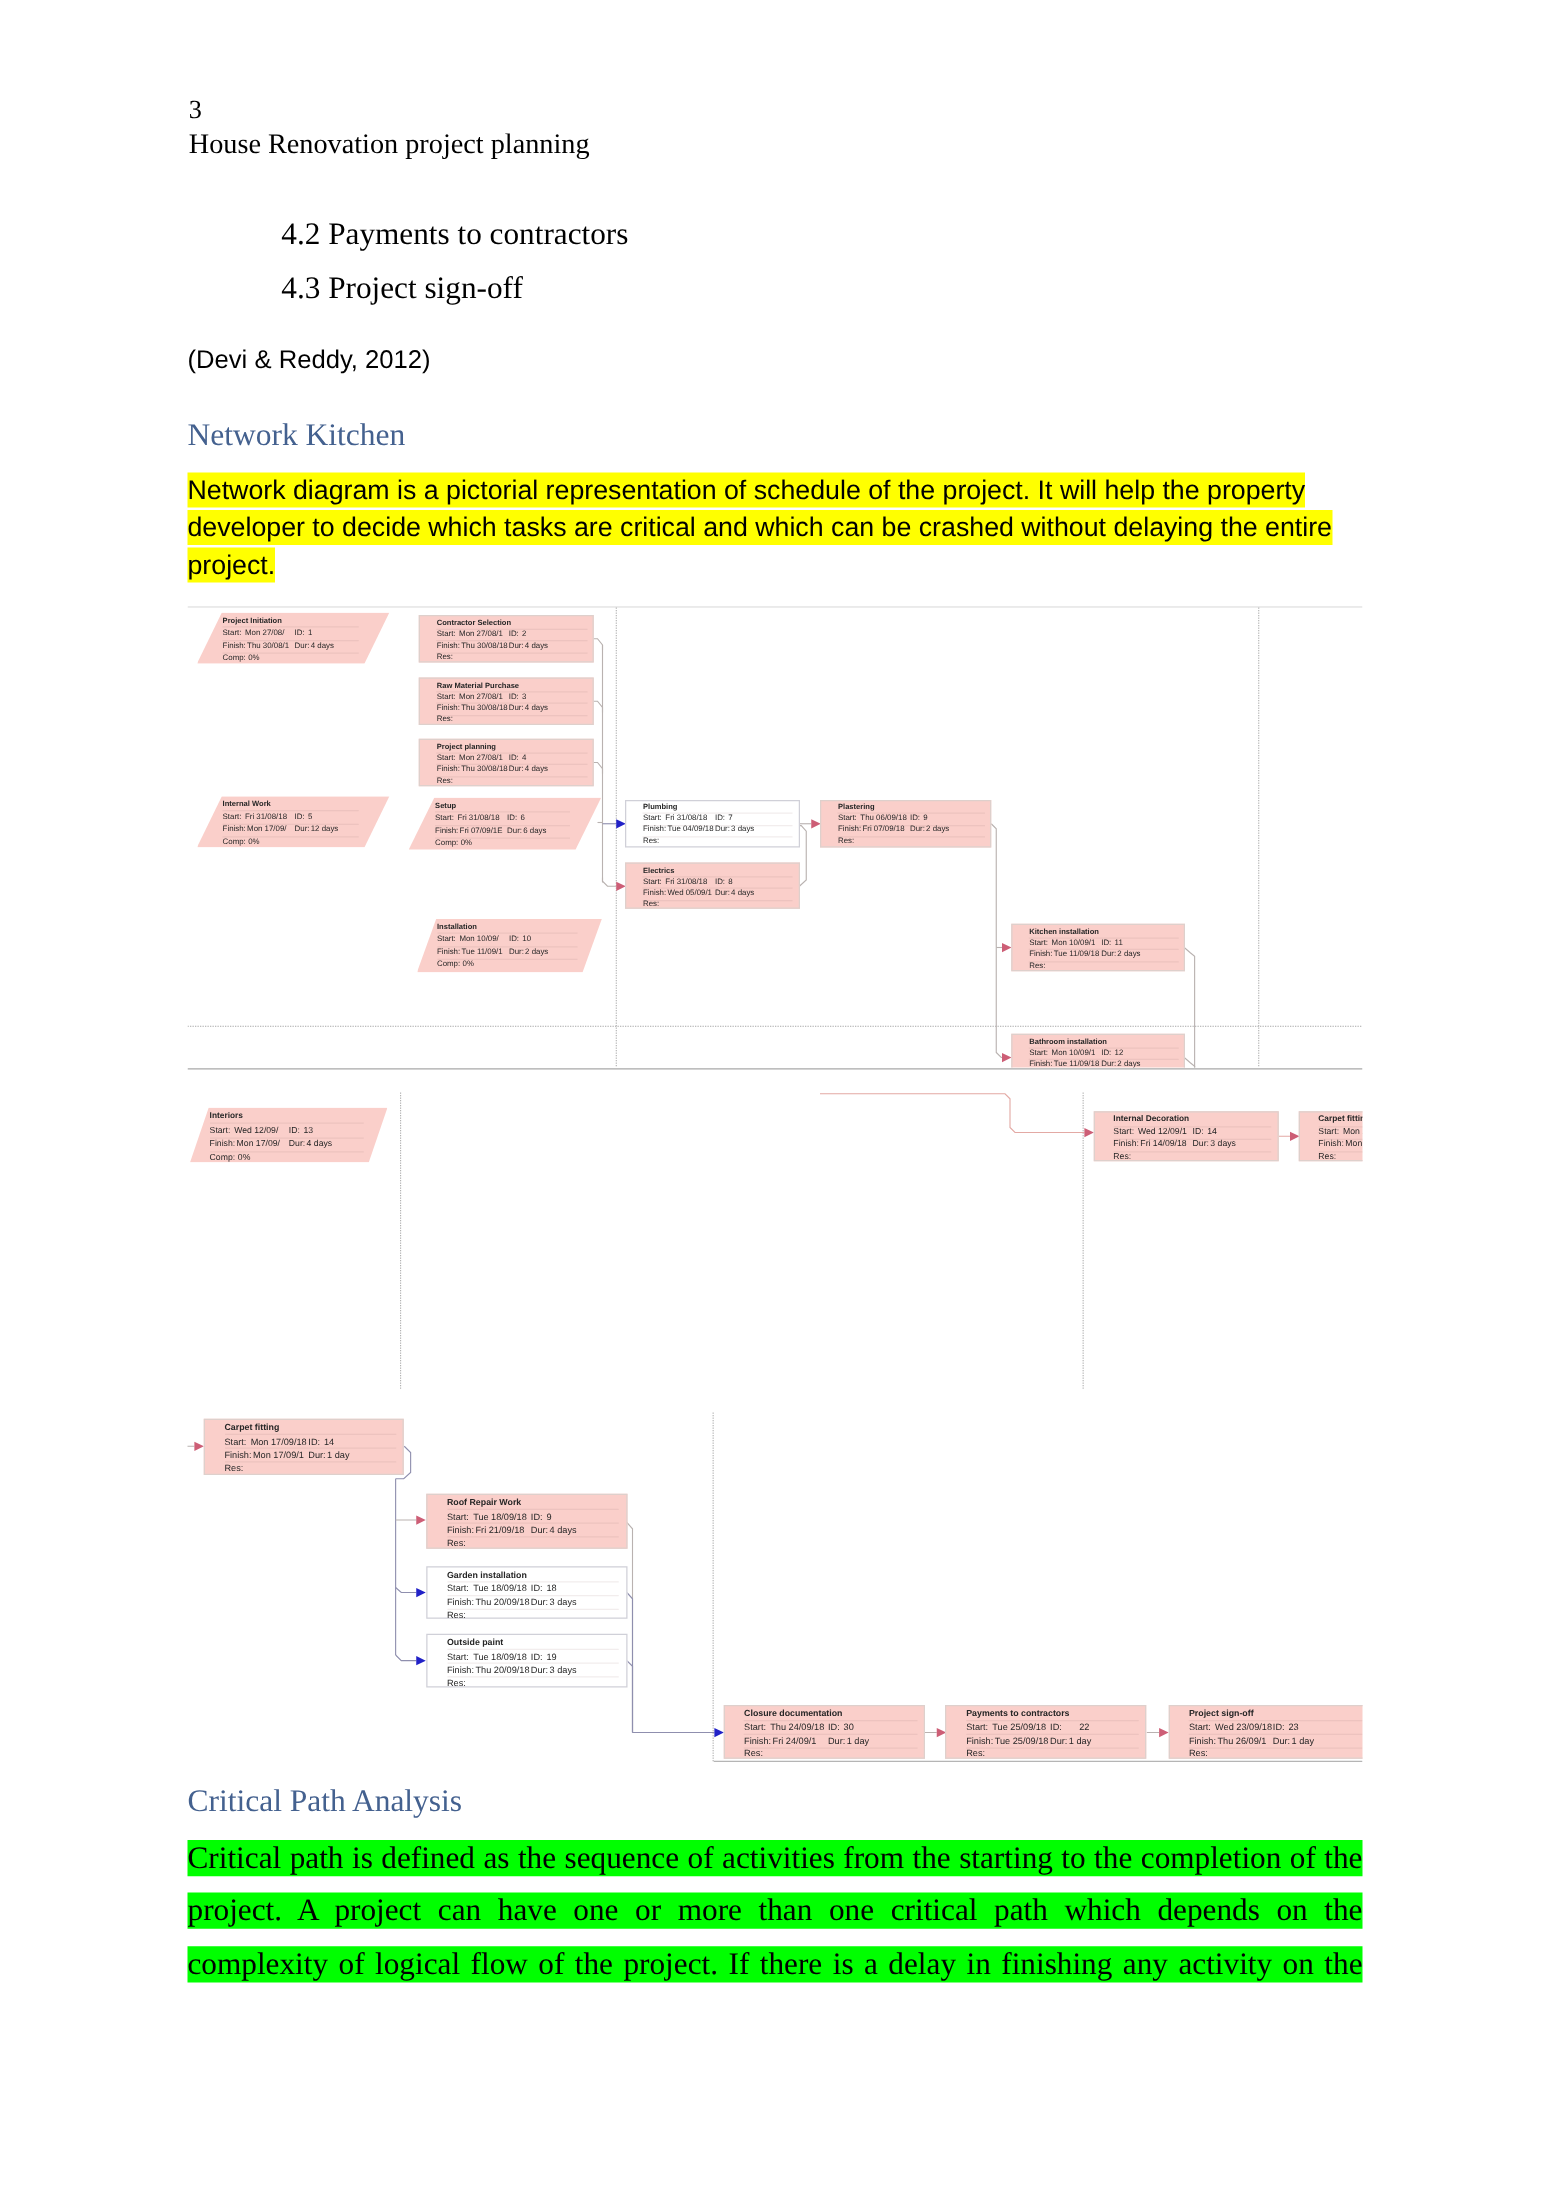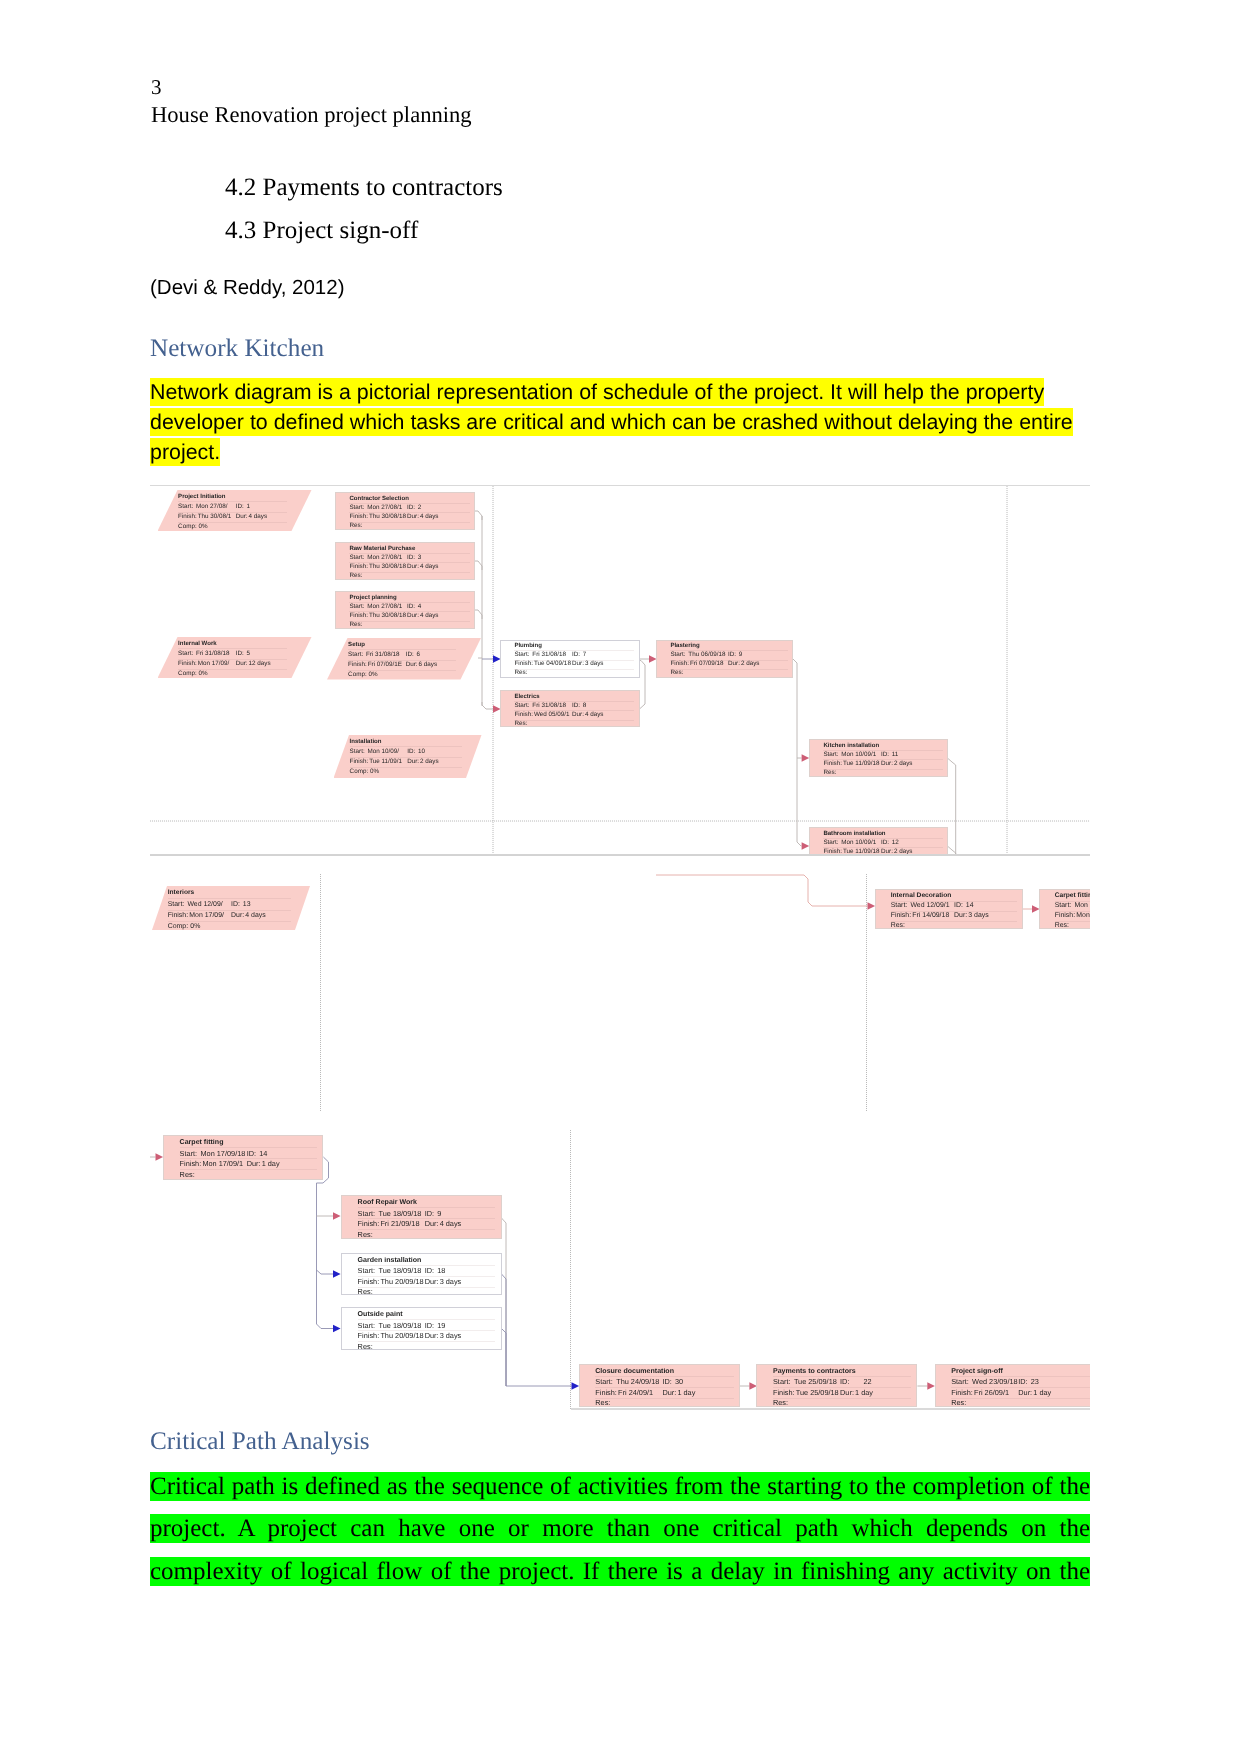--- a/index.html
+++ b/index.html
@@ -30,21 +30,21 @@
 </head>
 <body>
 
 <div class="abs pageno">3</div>
 <div class="abs doctitle">House Renovation project planning</div>
 <div class="abs outline" style="top:174px">4.2 Payments to contractors</div>
 <div class="abs outline" style="top:217px">4.3 Project sign-off</div>
 <div class="abs cite">(Devi &amp; Reddy, 2012)</div>
 
 <div class="abs h2" style="top:334px">Network Kitchen</div>
-<div class="abs para-sans" style="top:377px"><span class="hl" id="hl1" style="background: rgb(255, 255, 0);">Network diagram is a pictorial representation of schedule of the project. It will help the property developer to defined which tasks are critical and which can be crashed without delaying the entire project.</span></div>
+<div class="abs para-sans" style="top:377px"><span class="hl" id="hl1" style="background: rgb(255, 255, 0);">Network diagram is a pictorial representation of schedule of the project. It will help the property developer to decide which tasks are critical and which can be crashed without delaying the entire project.</span></div>
 
 <div class="abs h2" style="top:1427px">Critical Path Analysis</div>
 <div class="abs para-serif" style="top:1466px"><span class="hl" id="hl2" style="background: rgb(0, 255, 0);">Critical path is defined as the sequence of activities from the starting to the completion of the project. A project can have one or more than one critical path which depends on the complexity of logical flow of the project. If there is a delay in finishing any activity on the</span></div>
 <div class="abs" id="nd">
 <div class="band abs" style="left:150px;top:485.0px;width:940px;height:369.0px;">
 <svg class="abs" style="left:-150px;top:-485.0px;overflow:visible" width="1241" height="1754">
         <line x1="150" y1="485.5" x2="1090" y2="485.5" stroke="#d9d9d9" stroke-width="1"></line>
 <line x1="150" y1="855" x2="1090" y2="855" stroke="#a8a8a8" stroke-width="1"></line>
 <line x1="150" y1="821" x2="1090" y2="821" stroke="#a8a8a8" stroke-width="0.8" stroke-dasharray="1.05 0.95"></line>
 <line x1="493" y1="486" x2="493" y2="853" stroke="#a8a8a8" stroke-width="0.8" stroke-dasharray="1.05 0.95"></line>
@@ -444,20 +444,20 @@
 <div class="nbox" style="left:784.6px;top:250.5px;width:161px;height:43px;font-size:7.34px;background:#facfca;border:1px solid #ded0cc;">
 <div class="hline" style="left:15.6px;width:138.4px;top:11.18px"></div>
 <div class="hline" style="left:15.6px;width:138.4px;top:22.37px"></div>
 <div class="hline" style="left:15.6px;width:138.4px;top:33.2px"></div>
 <div class="tx ttl" style="left:15.6px;top:3.29px;font-size:7.05px;">Project sign-off</div>
 <div class="tx" style="left:15.6px;top:13.86px;">Start:</div>
 <div class="tx" style="left:36.5px;top:13.86px;">Wed 23/09/18</div>
 <div class="tx" style="left:82.7px;top:13.86px;">ID:</div>
 <div class="tx" style="left:95.2px;top:13.86px;">23</div>
 <div class="tx" style="left:15.6px;top:24.23px;">Finish:</div>
-<div class="tx" style="left:38.4px;top:24.23px;">Fri 26/09/1</div>
+<div class="tx" style="left:38.4px;top:24.23px;">Thu 26/09/1</div>
 <div class="tx" style="left:82.7px;top:24.23px;">Dur:</div>
 <div class="tx" style="left:97.7px;top:24.23px;">1 day</div>
 <div class="tx" style="left:15.6px;top:34.6px;">Res:</div>
 <div class="tx" style="left:39.5px;top:34.6px;"></div>
 </div>
 </div>
 </div>
 
 </body></html>

